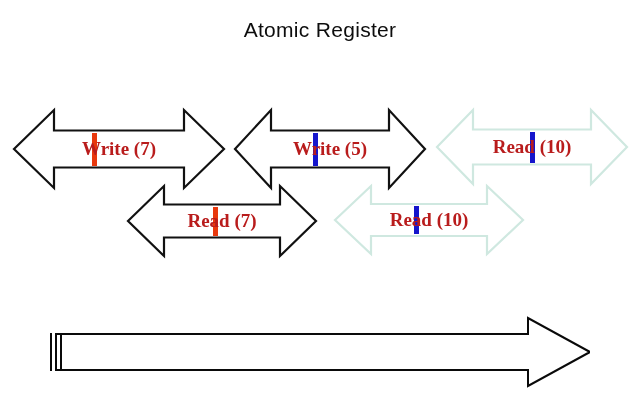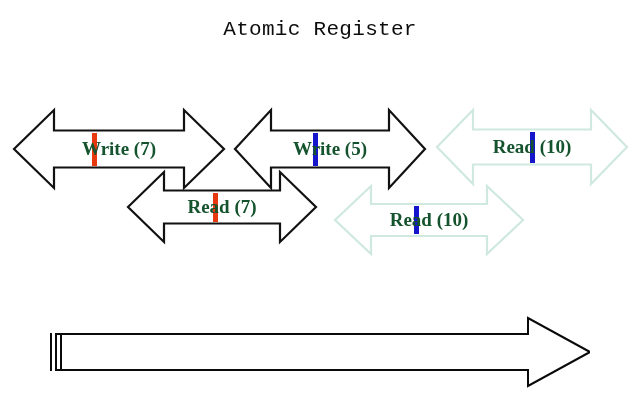--- a/index.html
+++ b/index.html
@@ -17,21 +17,21 @@
     height: 401px;
     background: #ffffff;
     overflow: hidden;
   }
   #title {
     position: absolute;
     left: 0;
     top: 18px;
     width: 640px;
     text-align: center;
-    font-family: Liberation Mono, monospace;
+    font-family: Liberation Sans, sans-serif;
     font-size: 21px;
     color: #0d0d0d;
     letter-spacing: 0.3px;
   }
   .op-arrow {
     position: absolute;
   }
   .op-arrow svg {
     display: block;
     overflow: visible;
@@ -41,21 +41,21 @@
     left: 0;
     top: 0;
     width: 100%;
     height: 100%;
     display: flex;
     align-items: center;
     justify-content: center;
     font-family: "Liberation Serif", "DejaVu Serif", serif;
     font-weight: bold;
     font-size: 19px;
-    color: #14532d;
+    color: #b91c1c;
     white-space: nowrap;
     pointer-events: none;
   }
   .op-marker {
     position: absolute;
     width: 5px;
     border-radius: 0;
   }
   #timeline {
     position: absolute;
@@ -89,21 +89,21 @@
         <div class="op-marker" style="background: rgb(21, 21, 204); left: 77.9px; top: 22.5px; height: 33px;"></div>
         <div class="op-label">Write (5)</div>
       </div>
       <div class="op-arrow" style="left: 437px; top: 110px; width: 190px; height: 74px;">
         <svg width="190" height="74" viewBox="0 0 190 74">
           <polygon points="0,37 36,0 36,19.5 154,19.5 154,0 190,37 154,74 154,54.5 36,54.5 36,74" fill="#ffffff" stroke="#cfe8e0" stroke-width="2.2" stroke-linejoin="miter"></polygon>
         </svg>
         <div class="op-marker" style="background: rgb(21, 21, 204); left: 93.1px; top: 21.5px; height: 31px;"></div>
         <div class="op-label">Read (10)</div>
       </div>
-      <div class="op-arrow" style="left: 128px; top: 172px; width: 188px; height: 70px; text-decoration: underline;">
+      <div class="op-arrow" style="left: 128px; top: 186px; width: 188px; height: 70px; text-decoration: underline;">
         <svg width="188" height="70" viewBox="0 0 188 70">
           <polygon points="0,35 36,0 36,18.5 152,18.5 152,0 188,35 152,70 152,51.5 36,51.5 36,70" fill="#ffffff" stroke="#111111" stroke-width="2.2" stroke-linejoin="miter"></polygon>
         </svg>
         <div class="op-marker" style="background: rgb(232, 56, 13); left: 84.6px; top: 20.5px; height: 29px;"></div>
         <div class="op-label">Read (7)</div>
       </div>
       <div class="op-arrow" style="left: 335px; top: 186px; width: 188px; height: 68px;">
         <svg width="188" height="68" viewBox="0 0 188 68">
           <polygon points="0,34 36,0 36,18 152,18 152,0 188,34 152,68 152,50 36,50 36,68" fill="#ffffff" stroke="#cfe8e0" stroke-width="2.2" stroke-linejoin="miter"></polygon>
         </svg>

